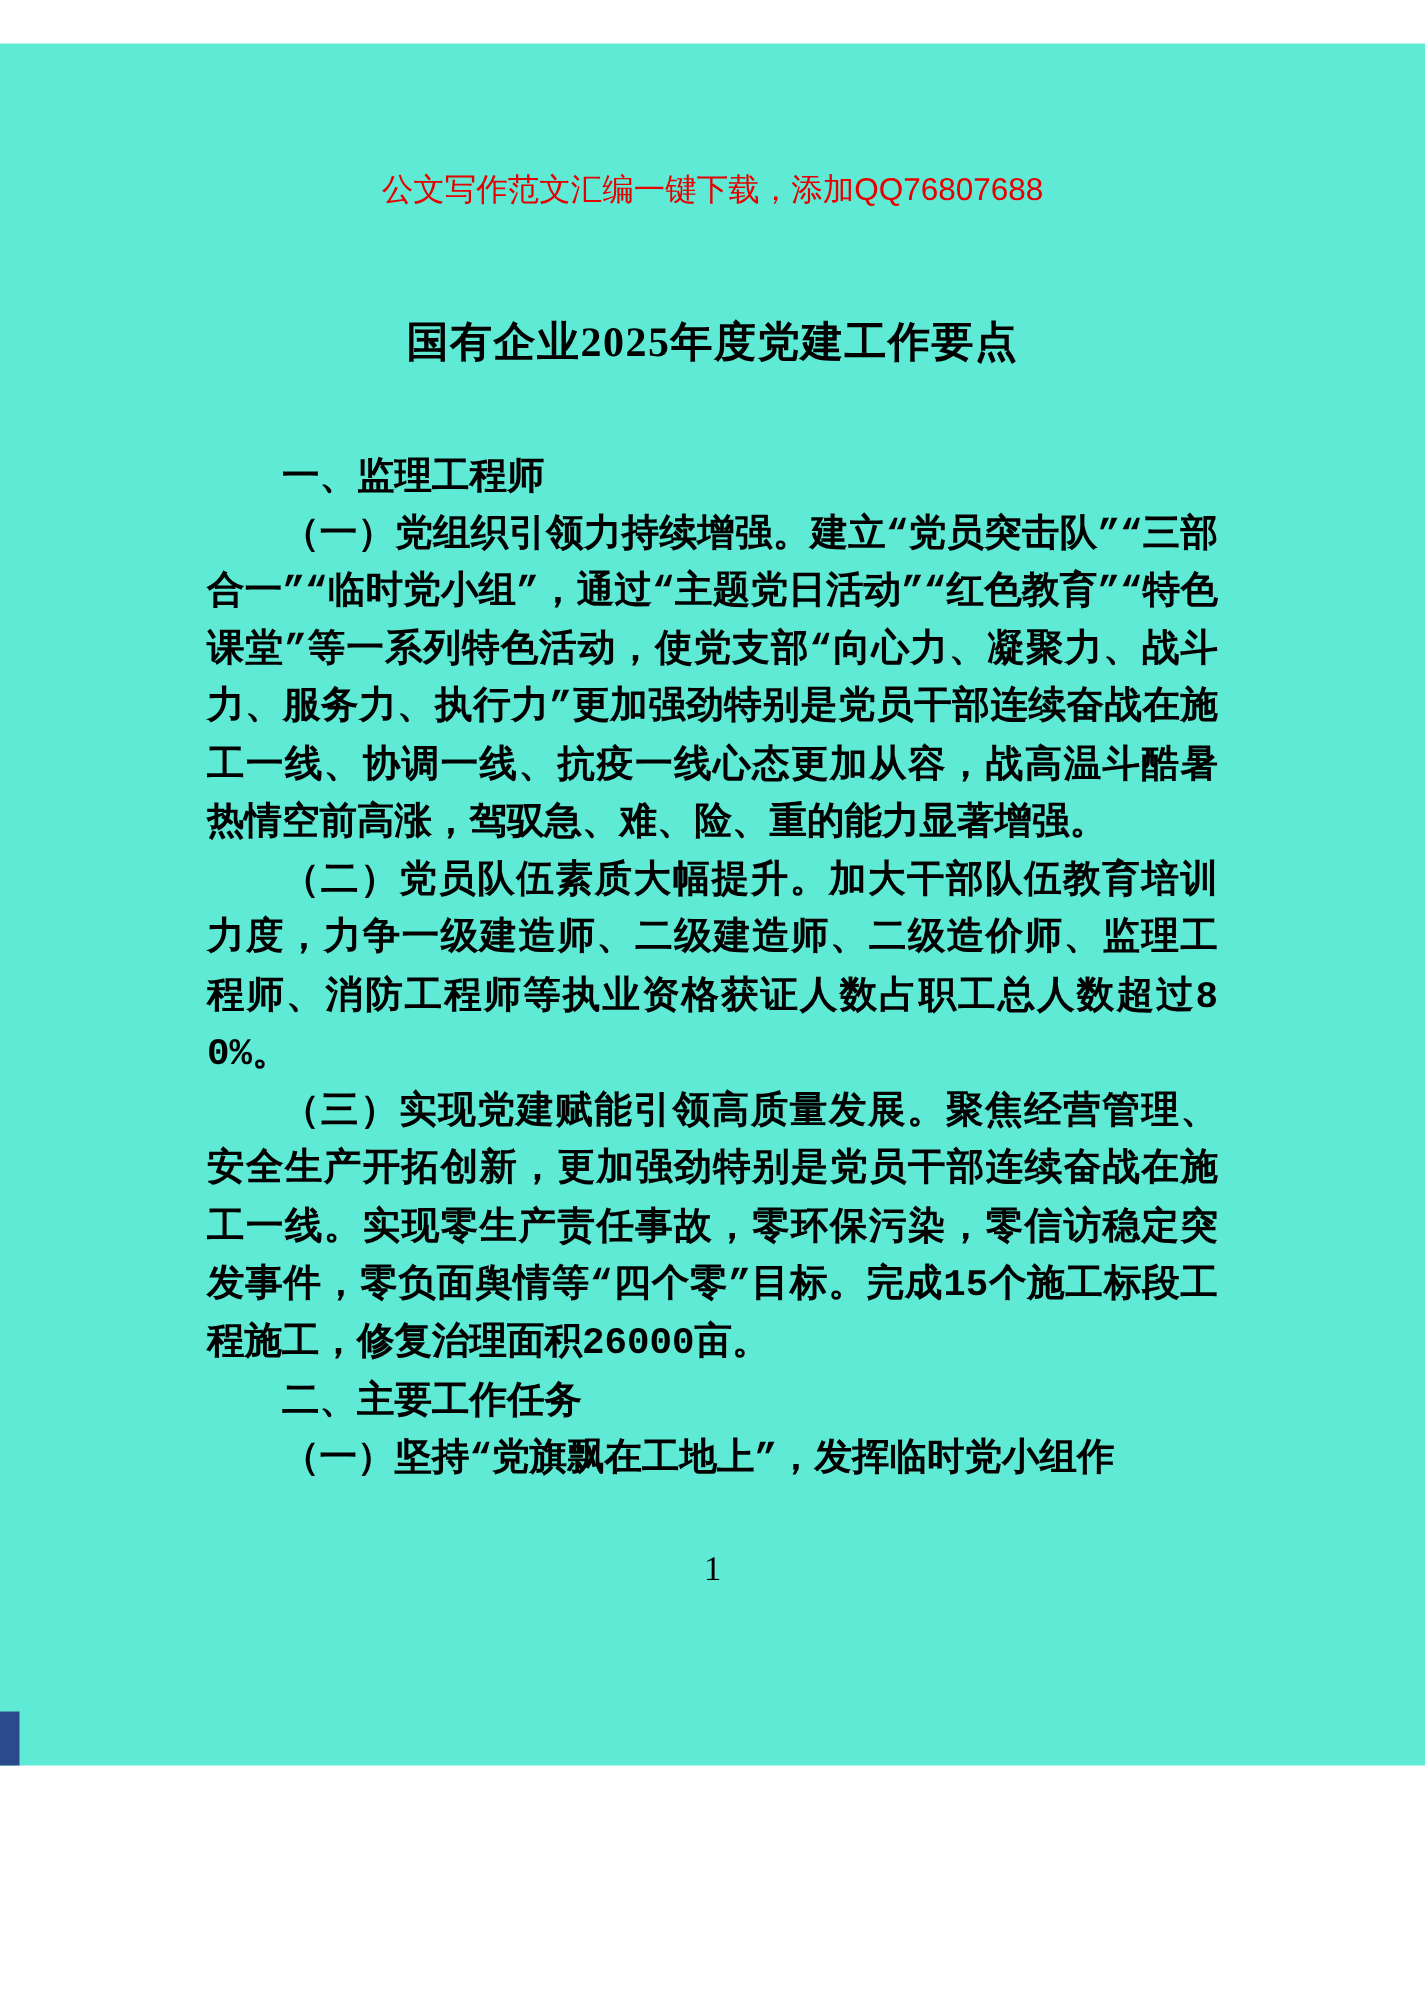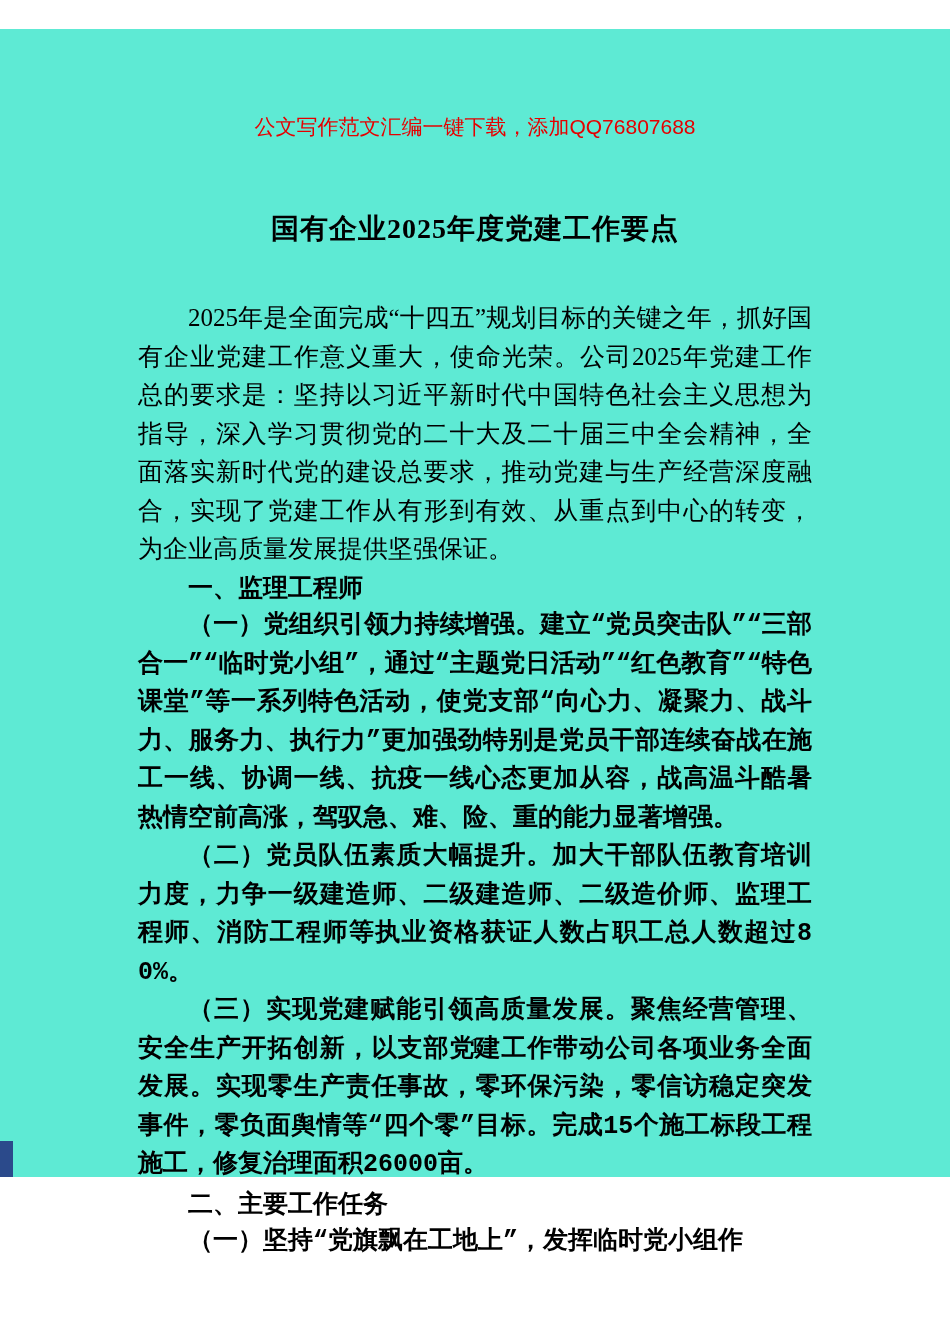--- a/index.html
+++ b/index.html
@@ -87,25 +87,24 @@
 <body>
 
 <div class="page">
   <div class="content">
 
     <div class="header-notice">公文写作范文汇编一键下载，添加QQ76807688</div>
 
     <h1 class="doc-title">国有企业2025年度党建工作要点</h1>
 
     <div class="body-text">
-      <p class="para-regular">2025年是全面完成“十四五”规划目标的关键之年，抓好国有企业党建工作意义重大，使命光荣。公司2025年党建工作总的要求是：坚持以习近平新时代中国特色社会主义思想为指导，深入学习贯彻党的二十大及二十届三中全会精神，全面落实新时代党的建设总要求，推动党建与生产经营深度融合，实现了党建工作从有形到有效、从重点到中心的转变，为企业高质量发展提供坚强保证。</p>
       <p class="para-heading">一、监理工程师</p>
       <p class="para-bold">（一）党组织引领力持续增强。建立“党员突击队”“三部合一”“临时党小组”，通过“主题党日活动”“红色教育”“特色课堂”等一系列特色活动，使党支部“向心力、凝聚力、战斗力、服务力、执行力”更加强劲特别是党员干部连续奋战在施工一线、协调一线、抗疫一线心态更加从容，战高温斗酷暑热情空前高涨，驾驭急、难、险、重的能力显著增强。</p>
       <p class="para-bold">（二）党员队伍素质大幅提升。加大干部队伍教育培训力度，力争一级建造师、二级建造师、二级造价师、监理工程师、消防工程师等执业资格获证人数占职工总人数超过80%。</p>
-      <p class="para-bold">（三）实现党建赋能引领高质量发展。聚焦经营管理、安全生产开拓创新，以支部党建工作带动公司各项业务全面发展。实现零生产责任事故，零环保污染，零信访稳定突发事件，零负面舆情等“四个零”目标。完成15个施工标段工程施工，修复治理面积26000亩。</p>
+      <p class="para-bold">（三）实现党建赋能引领高质量发展。聚焦经营管理、安全生产开拓创新，更加强劲特别是党员干部连续奋战在施工一线。实现零生产责任事故，零环保污染，零信访稳定突发事件，零负面舆情等“四个零”目标。完成15个施工标段工程施工，修复治理面积26000亩。</p>
       <p class="para-heading">二、主要工作任务</p>
       <p class="para-bold">（一）坚持“党旗飘在工地上”，发挥临时党小组作</p>
     </div>
 
   </div>
 
   <div class="page-number">1</div>
 
   <div class="corner-accent"></div>
 </div>

